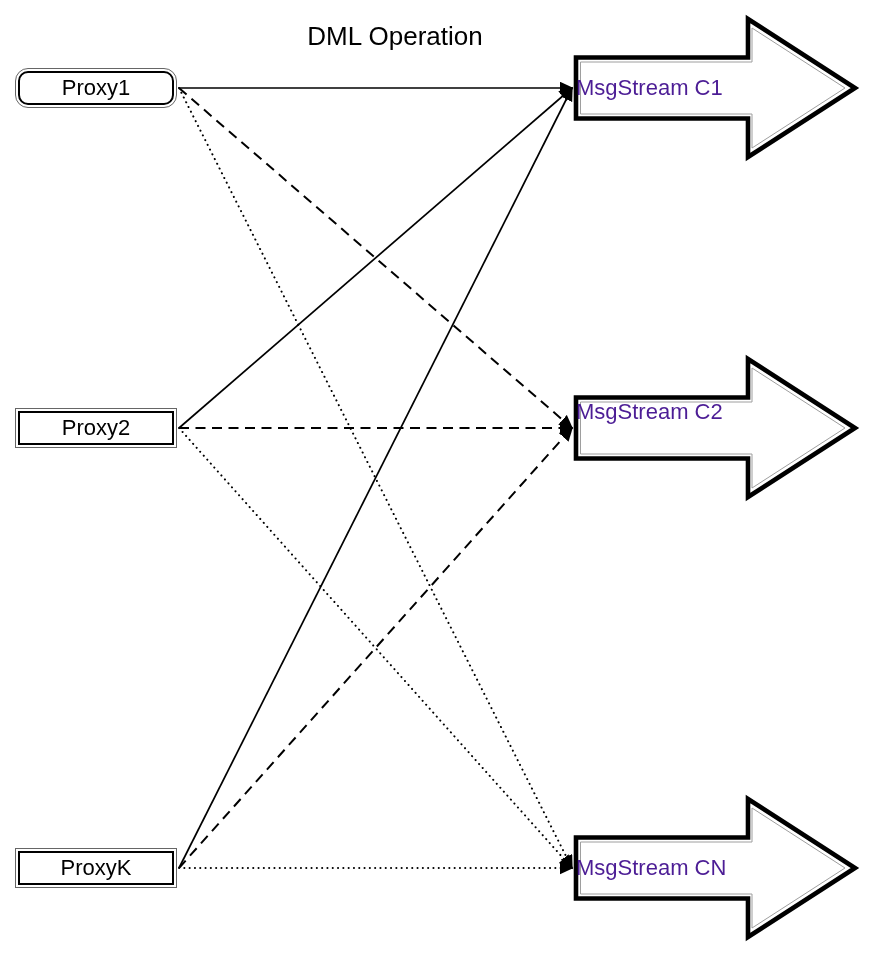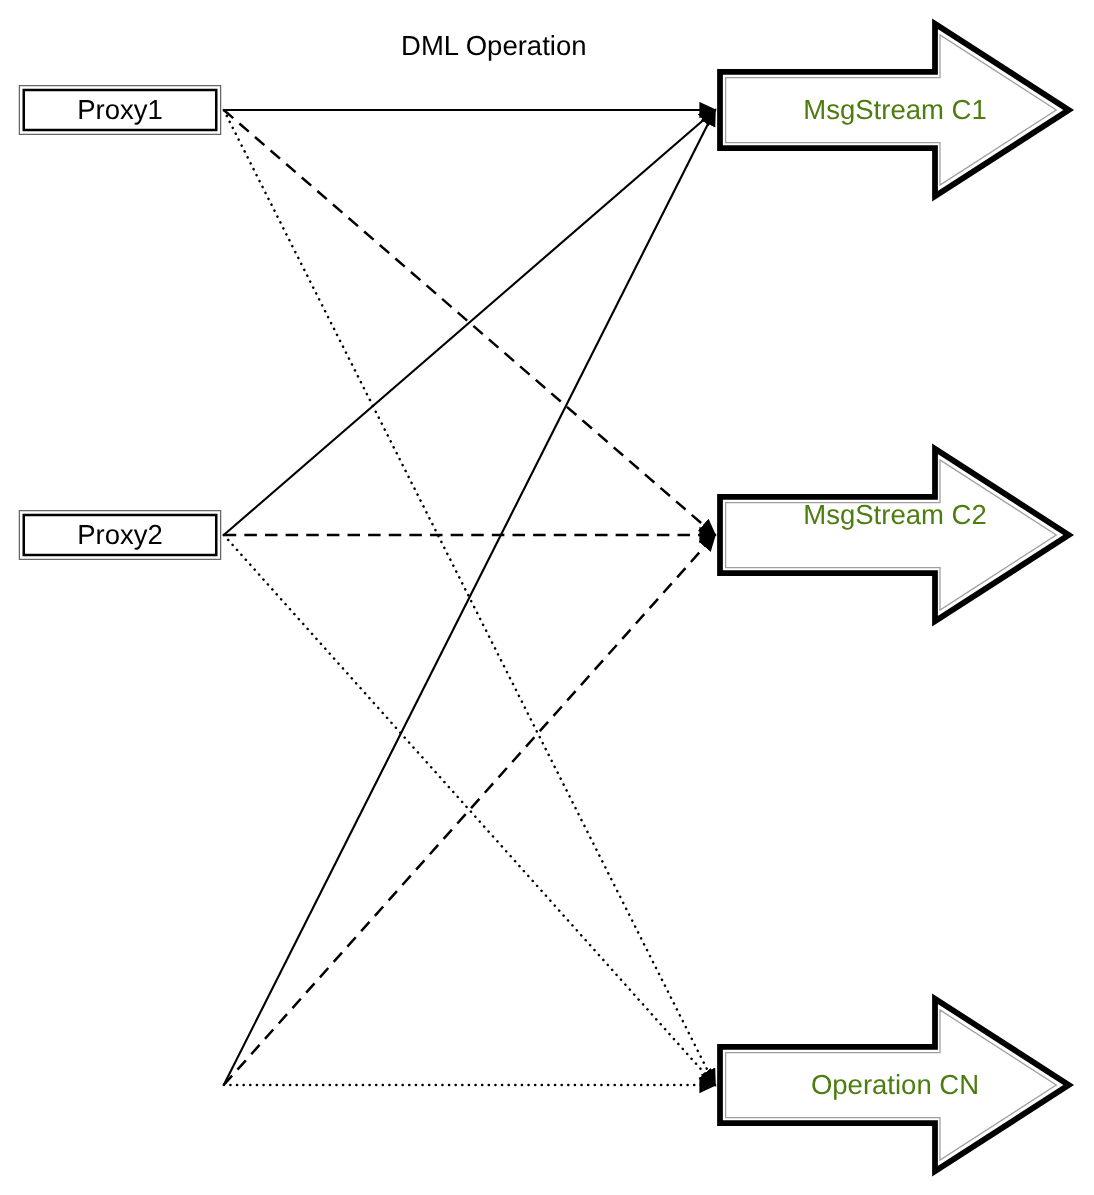--- a/index.html
+++ b/index.html
@@ -33,44 +33,43 @@
     border: 2px solid #000000;
     outline: 1px solid #666666;
     outline-offset: 2px;
     display: flex;
     align-items: center;
     justify-content: center;
     font-size: 22px;
     color: #000000;
     white-space: nowrap;
   }
-  .proxy-1 { top: 71px; }
+  .proxy-1 { top: 71px; border-radius: 10px; }
   .proxy-2 { top: 411px; }
   .proxy-k { top: 851px; }
   .stream-label {
     position: absolute;
     left: 576px;
     width: 280px;
     height: 26px;
     line-height: 26px;
-    text-align: center;
     font-size: 22px;
-    color: #4d7c0f;
+    color: #4c1d95;
     white-space: nowrap;
   }
   .stream-label-1 { top: 75px; }
   .stream-label-2 { top: 399px; }
   .stream-label-n { top: 855px; }
   .edge-title {
     position: absolute;
     left: 253px;
     top: 24px;
     width: 284px;
     text-align: center;
-    font-size: 22px;
+    font-size: 26px;
     line-height: 25px;
     color: #000000;
     white-space: nowrap;
   }
 </style>
 </head>
 <body>
 
 <div class="stage">
 
@@ -110,18 +109,21 @@
   <div class="edge-title">
     <div>DML Operation</div>
   </div>
 
   <div class="proxy-node proxy-1">
     <span>Proxy1</span>
   </div>
   <div class="proxy-node proxy-2">
     <span>Proxy2</span>
   </div>
+  <div class="proxy-node proxy-k">
+    <span>ProxyK</span>
+  </div>
 
   <div class="stream-label stream-label-1">MsgStream C1</div>
   <div class="stream-label stream-label-2">MsgStream C2</div>
-  <div class="stream-label stream-label-n">Operation CN</div>
+  <div class="stream-label stream-label-n">MsgStream CN</div>
 
 </div>
 
 </body></html>

